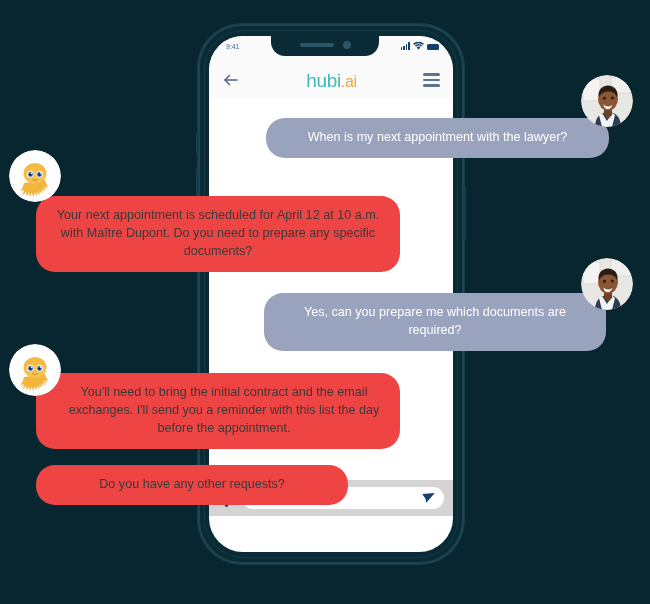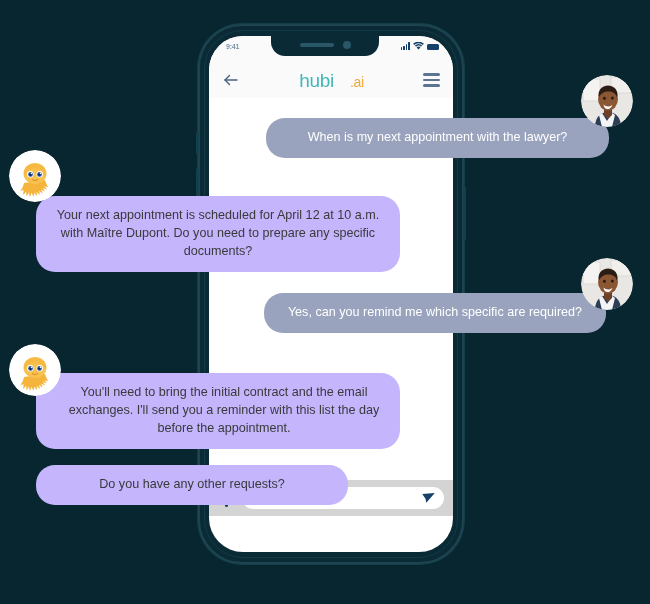--- a/index.html
+++ b/index.html
@@ -123,21 +123,21 @@
     height: 36px;
     background: #fafafa;
     display: flex;
     align-items: center;
     justify-content: space-between;
     padding: 0 13px;
   }
   .back-arrow { width: 18px; height: 18px; color: #4a6080; cursor: pointer; }
   .brand { font-size: 19px; font-weight: 400; letter-spacing: -.3px; line-height: 1; }
   .brand .b1 { color: #3fb8b8; }
-  .brand .b2 { color: #f0a93b; font-size: 14px; padding-left: 16px; }
+  .brand .b2 { color: #f0a93b; font-size: 16px; }
   .burger { display: flex; flex-direction: column; gap: 3px; cursor: pointer; }
   .burger span { display: block; width: 17px; height: 2.4px; background: #5b7490; border-radius: 2px; }
 
   
   .chat-body { position: relative; height: 418px; background: #ffffff; }
 
   
   .input-bar {
     position: absolute;
     bottom: 0; left: 0; right: 0;
@@ -183,21 +183,21 @@
     line-height: 1.42;
     padding: 11px 15px;
     z-index: 20;
   }
   .bubble.user {
     background: #9aa3bd;
     color: #ffffff;
     text-align: center;
   }
   .bubble.bot {
-    background: #c4b5fd;
+    background: #ef4444;
     color: #3a3a3a;
     text-align: center;
   }
 
   #b-user-1 { left: 266px; top: 118px; width: 343px; text-align: center; }
   #b-bot-1  { left: 36px;  top: 196px; width: 364px; }
   #b-user-2 { left: 264px; top: 293px; width: 342px; }
   #b-bot-2  { left: 36px;  top: 373px; width: 364px; padding-left: 27px; }
   #b-bot-3  { left: 36px;  top: 465px; width: 312px; }
 
@@ -276,21 +276,21 @@
 
   <div class="notch">
     <span class="speaker"></span>
     <span class="camera"></span>
   </div>
 
   <div class="bubble user" id="b-user-1">When is my next appointment with the lawyer?</div>
 
   <div class="bubble bot" id="b-bot-1">Your next appointment is scheduled for April 12 at 10 a.m. with Maître Dupont. Do you need to prepare any specific documents?</div>
 
-  <div class="bubble user" id="b-user-2">Yes, can you remind me which specific are required?</div>
+  <div class="bubble user" id="b-user-2">Yes, can you prepare me which documents are required?</div>
 
   <div class="bubble bot" id="b-bot-2">You'll need to bring the initial contract and the email exchanges. I'll send you a reminder with this list the day before the appointment.</div>
 
   <div class="bubble bot" id="b-bot-3">Do you have any other requests?</div>
 
   <div class="avatar" id="av-user-1">
     <svg viewBox="0 0 52 52">
       <defs>
         <clipPath id="cp1">
             <circle cx="26" cy="26" r="26"></circle>

